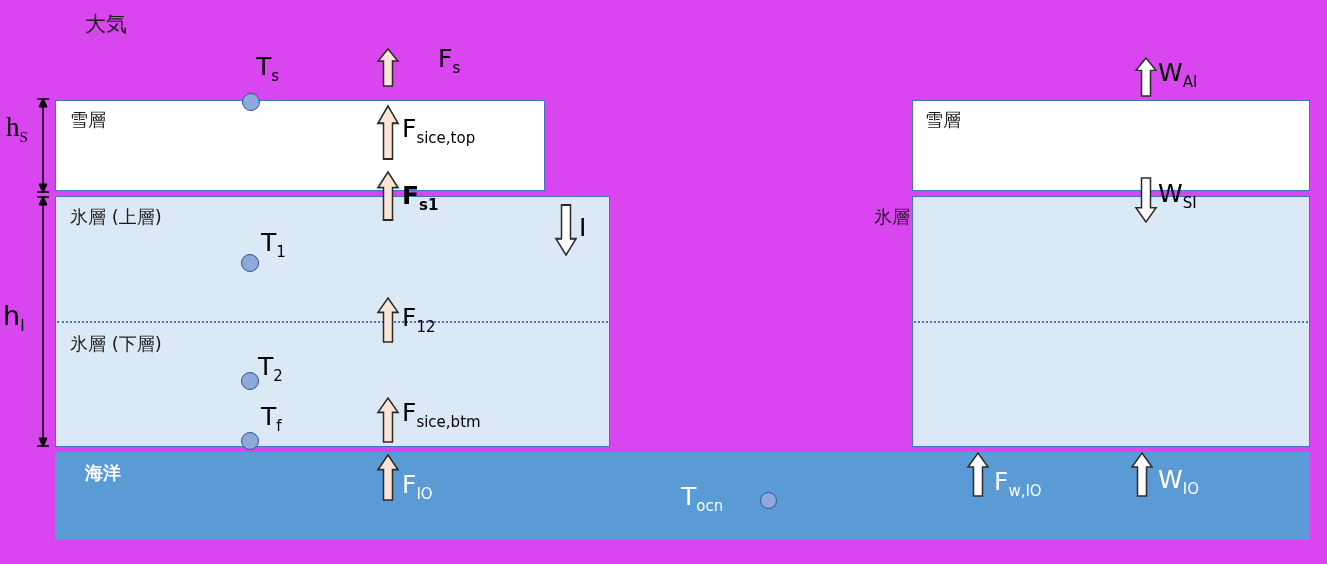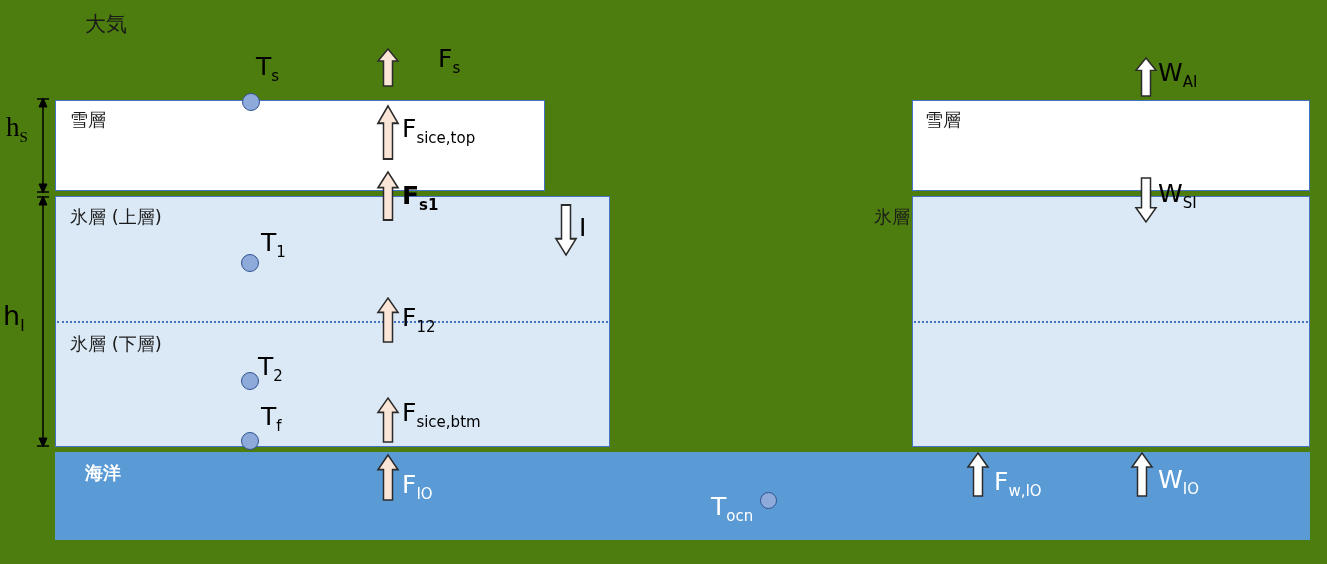--- a/index.html
+++ b/index.html
@@ -1,17 +1,17 @@
 <!DOCTYPE html>
 <html style="--box-border: #4472C4; --snow-fill: #FFFFFF; --ice-fill: #DBE9F6; --ocean-fill: #5B9BD5; --flux-arrow-fill: #FBE5D6; --neutral-arrow-fill: #FFFFFF; --arrow-outline: #2b2b2b; --temp-point-fill: #8EAADB; --temp-point-border: #31538F; --dotted-line: #4472C4;"><head>
 <meta charset="utf-8">
 <style>
   html,body { margin:0; padding:0; background:#ffffff; }
   .diagram {
-    position:relative; width:1327px; height:564px; background:#4d7c0f;
+    position:relative; width:1327px; height:564px; background:#d946ef;
     font-family:"DejaVu Sans","Liberation Sans",sans-serif; overflow:hidden;
   }
   .box { position:absolute; border:1.6px solid var(--box-border); box-sizing:border-box; }
   .snow { background:var(--snow-fill); }
   .ice  { background:var(--ice-fill); }
   .ocean{ position:absolute; background:var(--ocean-fill); }
   .jp   { position:absolute; font-size:18px; color:#1a1a1a; white-space:nowrap; }
   .jp.white { color:#ffffff; font-weight:bold; }
   .lbl  { position:absolute; font-size:25px; color:#000; white-space:nowrap; line-height:1; }
   .lbl sub { font-size:15px; line-height:0; }
@@ -72,21 +72,21 @@
 
   <div class="tpoint" style="left:241px; top:254px; width:18px; height:18px;"></div>
   <div class="lbl" style="left:261px; top:230px;"><span>T</span><sub>1</sub></div>
 
   <div class="tpoint" style="left:241px; top:372px; width:18px; height:18px;"></div>
   <div class="lbl" style="left:258px; top:354px;"><span>T</span><sub>2</sub></div>
 
   <div class="tpoint" style="left:241px; top:432px; width:18px; height:18px;"></div>
   <div class="lbl" style="left:261px; top:404px;"><span>T</span><sub>f</sub></div>
 
-  <div class="lbl white" style="left:711px; top:484px;margin-top:10px;"><span>T</span><sub>ocn</sub></div>
+  <div class="lbl white" style="left:681px; top:484px;"><span>T</span><sub>ocn</sub></div>
   <div class="tpoint" style="left:760px; top:492px; width:17px; height:17px;"></div>
 
   <svg class="arrow" style="left:378px; top:49px; width:20px; height:37px;" viewBox="0 0 20 40" preserveAspectRatio="none">
     <polygon points="10,0 20,13 14.5,13 14.5,40 5.5,40 5.5,13 0,13" fill="#FBE5D6"></polygon>
   </svg>
   <div class="lbl" style="left:402px; top:46px;margin-left:36px;"><span>F</span><sub>s</sub></div>
 
   <svg class="arrow" style="left:378px; top:106px; width:20px; height:53px;" viewBox="0 0 20 40" preserveAspectRatio="none">
     <polygon points="10,0 20,13 14.5,13 14.5,40 5.5,40 5.5,13 0,13" fill="#FBE5D6"></polygon>
   </svg>

